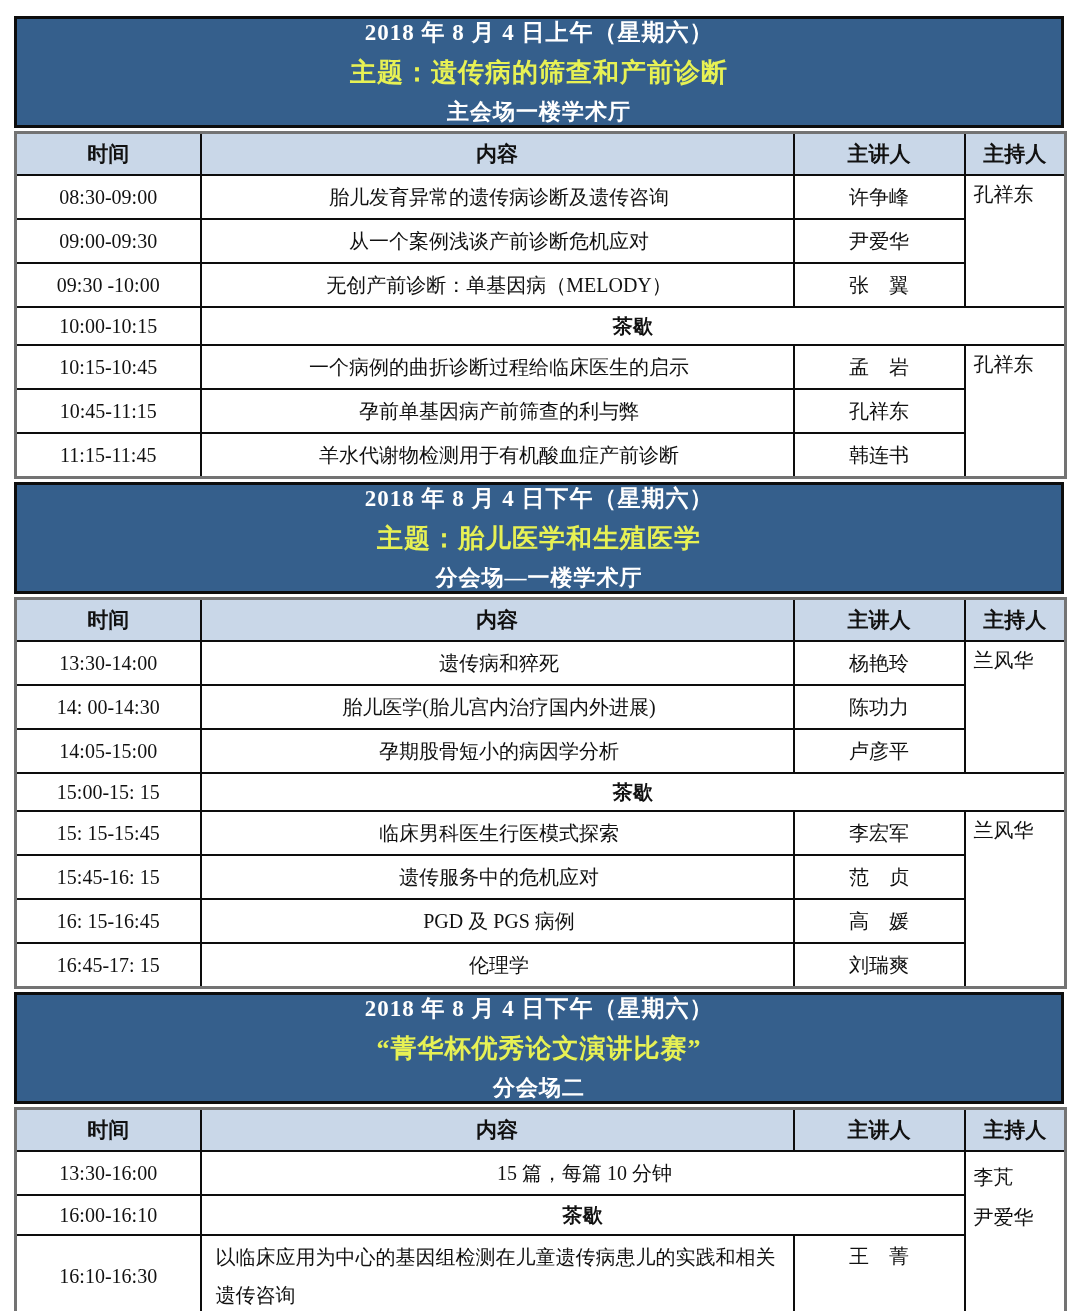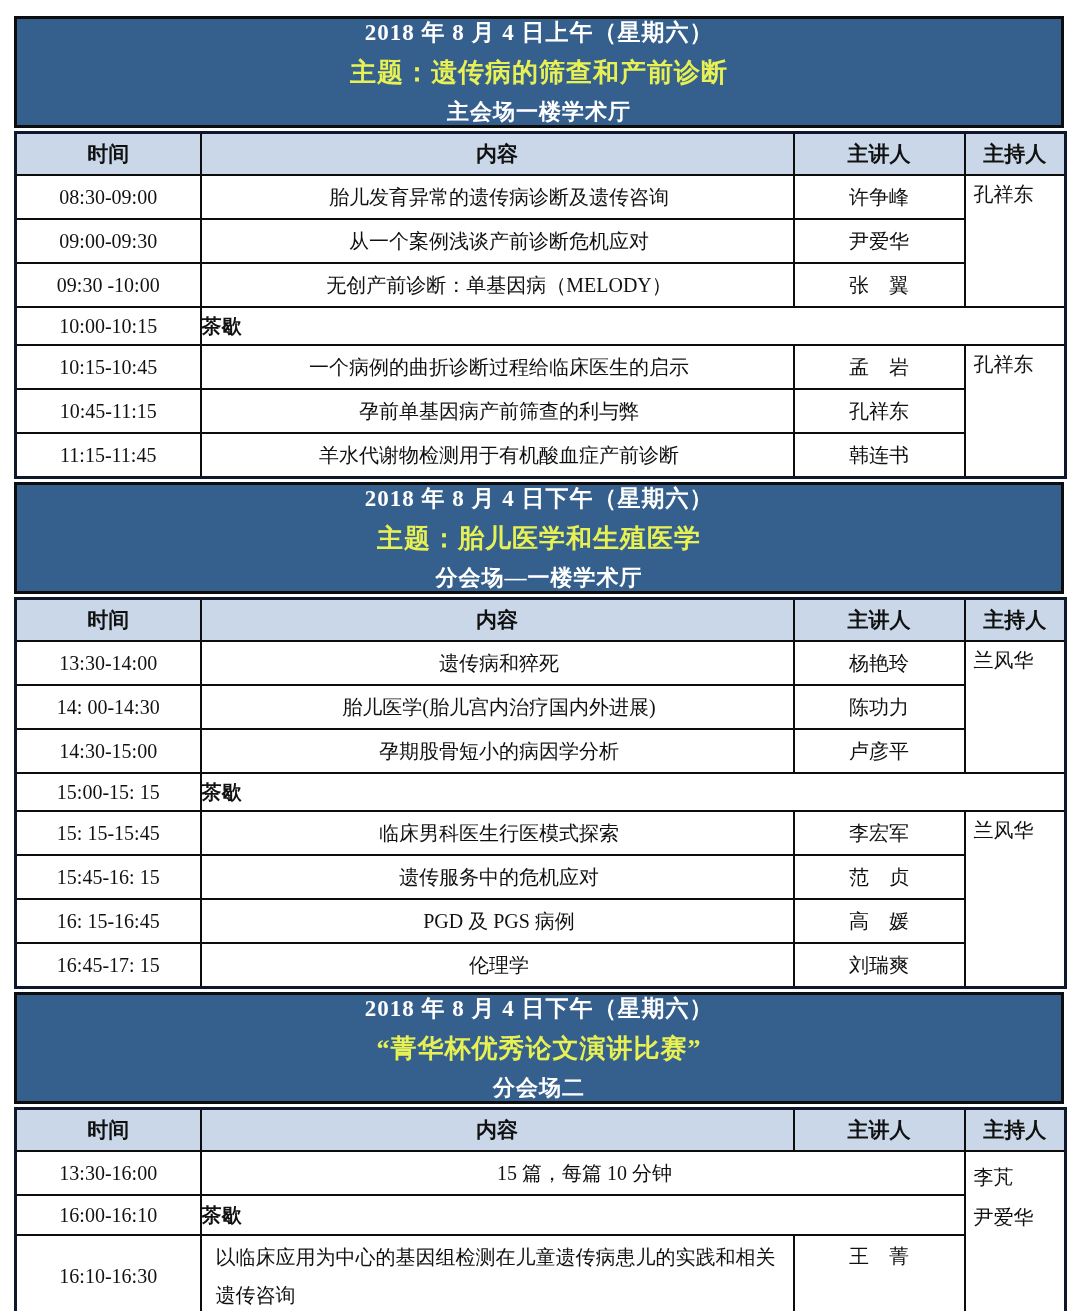--- a/index.html
+++ b/index.html
@@ -23,21 +23,21 @@
   }
   .b-date  { color:#ffffff; font-weight:bold; font-size:23px; letter-spacing:1px; }
   .b-theme { color:#E7F154; font-weight:bold; font-size:26px; letter-spacing:1px; }
   .b-venue { color:#ffffff; font-weight:bold; font-size:22px; letter-spacing:1px; }
 
   table.sched {
     border-collapse:collapse;
     table-layout:fixed;
     width:1050px;
     margin-bottom:3px;
-    border:3px solid #0f172a;
+    border:3px solid #737373;
   }
   .sched th, .sched td {
     border:2px solid #0d0d0d;
     padding:0;
     font-size:20px;
     overflow:hidden;
   }
   .sched th {
     background:#C9D7E8;
     font-weight:bold;
@@ -48,21 +48,21 @@
   tr.r38 { height:38px; }
   tr.r40 { height:40px;margin-top:30px; }
   tr.r80 { height:80px; }
 
   td.time    { text-align:center; }
   td.content { text-align:center; padding:2px 10px 2px 14px; line-height:38px; }
   td.content-wrap { text-align:left; padding:2px 10px 2px 14px; line-height:38px; }
   td.speaker { text-align:center; }
   td.speaker-top { text-align:center; vertical-align:top; padding-top:7px; }
   td.host    { vertical-align:top; text-align:left; padding:5px 2px 0 8px; }
-  td.break   { text-align:left; font-weight:bold; }
+  td.break   { text-align:center; font-weight:bold; }
   .host-line { line-height:40px; }
 </style>
 </head>
 <body>
 
 <div class="page">
 
   <div class="section">
     <div class="banner-box">
       <div class="b-date">2018 年 8 月 4 日上午（星期六）</div>
@@ -148,21 +148,21 @@
           <td class="content">遗传病和猝死</td>
           <td class="speaker">杨艳玲</td>
           <td class="host" rowspan="3">兰风华</td>
         </tr>
         <tr class="r38">
           <td class="time">14: 00-14:30</td>
           <td class="content">胎儿医学(胎儿宫内治疗国内外进展)</td>
           <td class="speaker">陈功力</td>
         </tr>
         <tr class="r38">
-          <td class="time">14:30-15:00</td>
+          <td class="time">14:05-15:00</td>
           <td class="content">孕期股骨短小的病因学分析</td>
           <td class="speaker">卢彦平</td>
         </tr>
         <tr class="r38">
           <td class="time">15:00-15: 15</td>
           <td class="break" colspan="3">茶歇</td>
         </tr>
         <tr class="r38">
           <td class="time">15: 15-15:45</td>
           <td class="content">临床男科医生行医模式探索</td>

